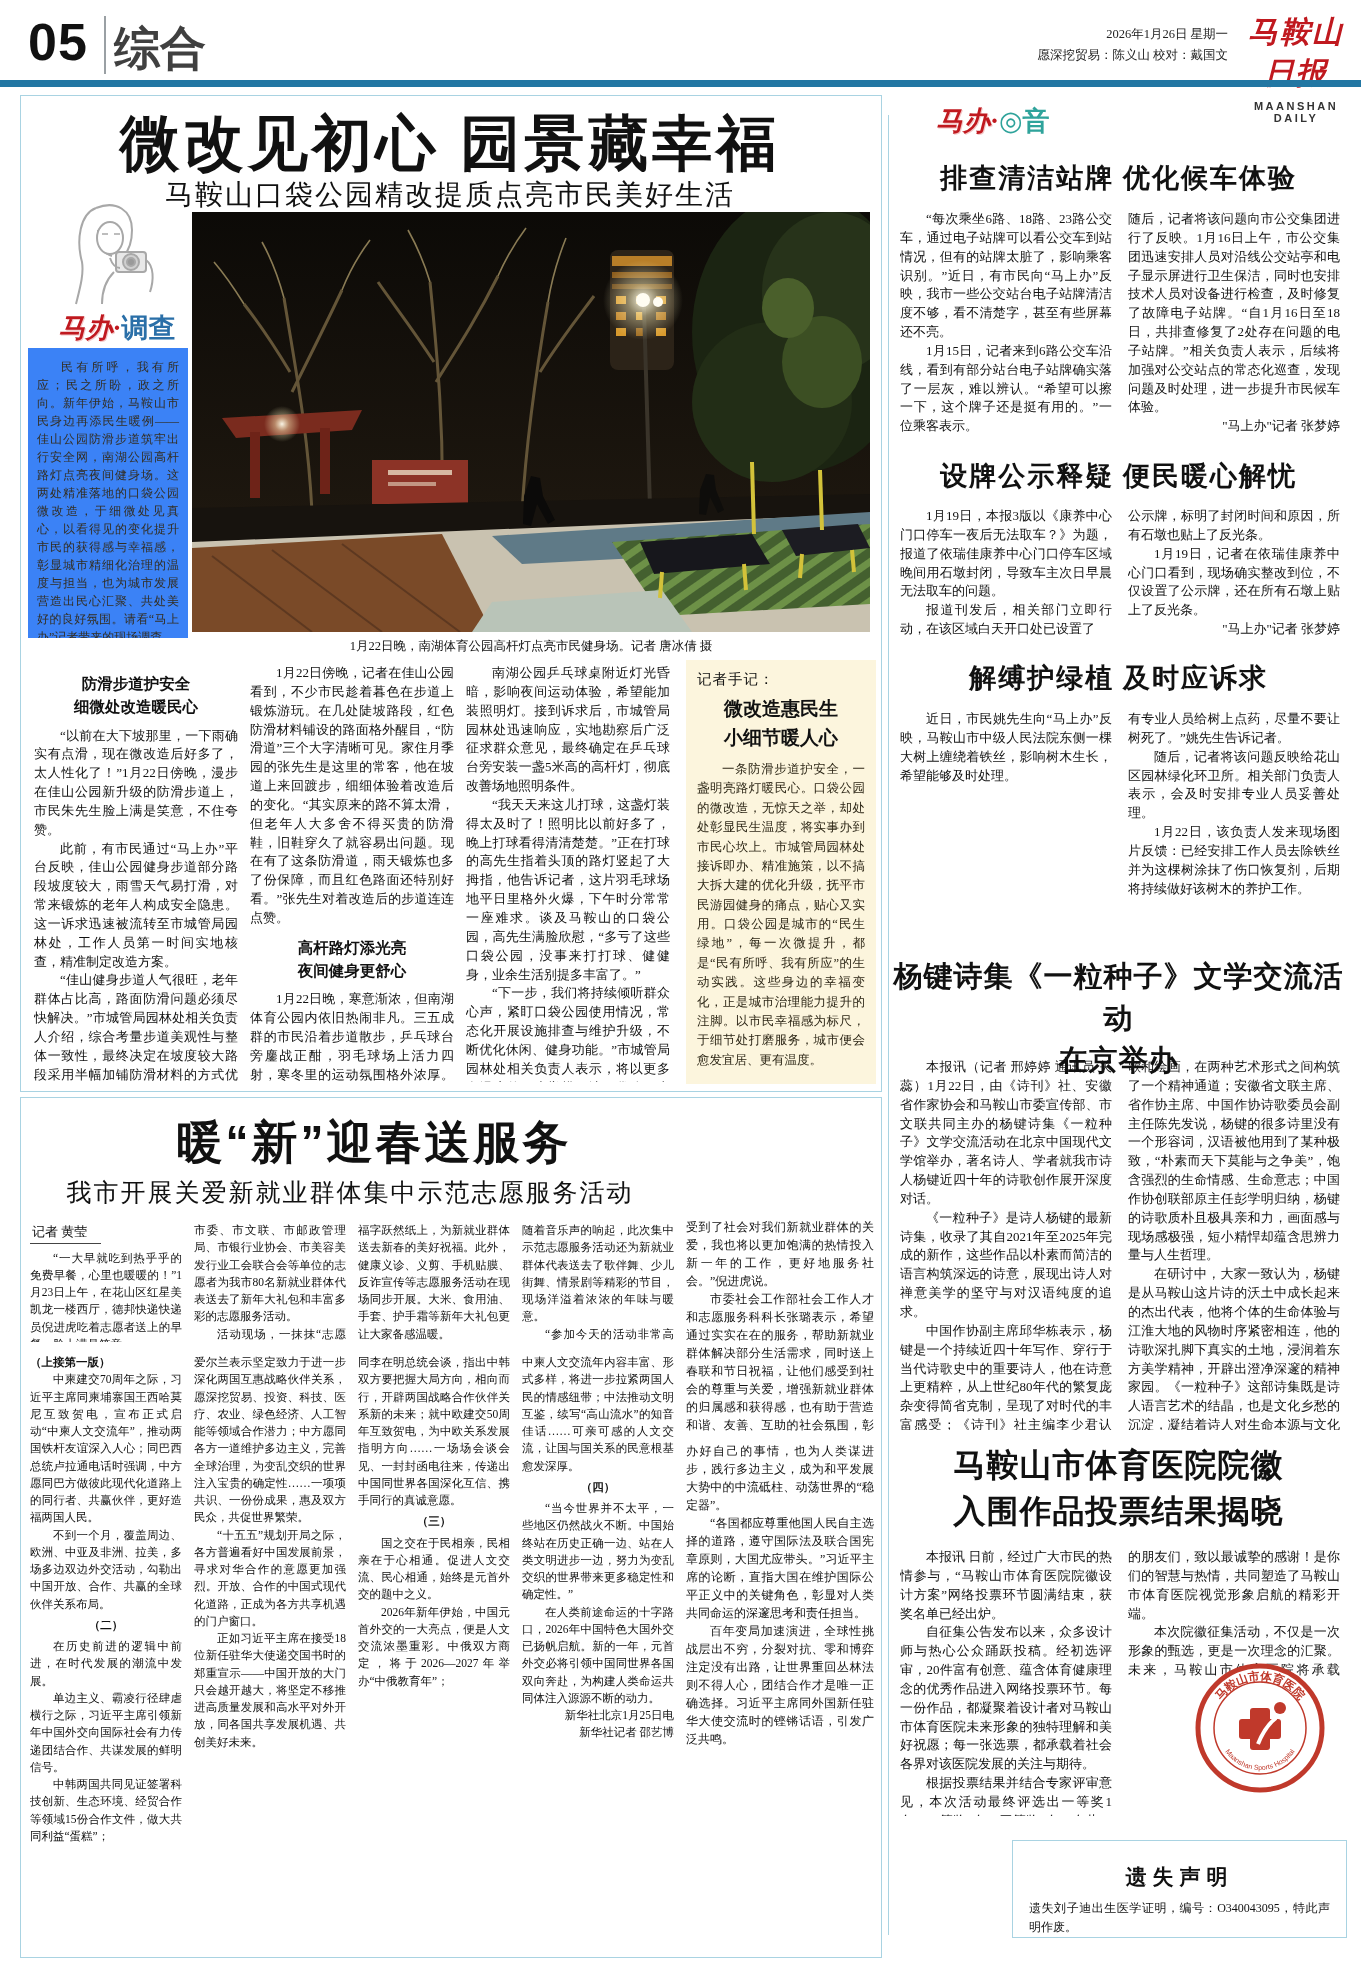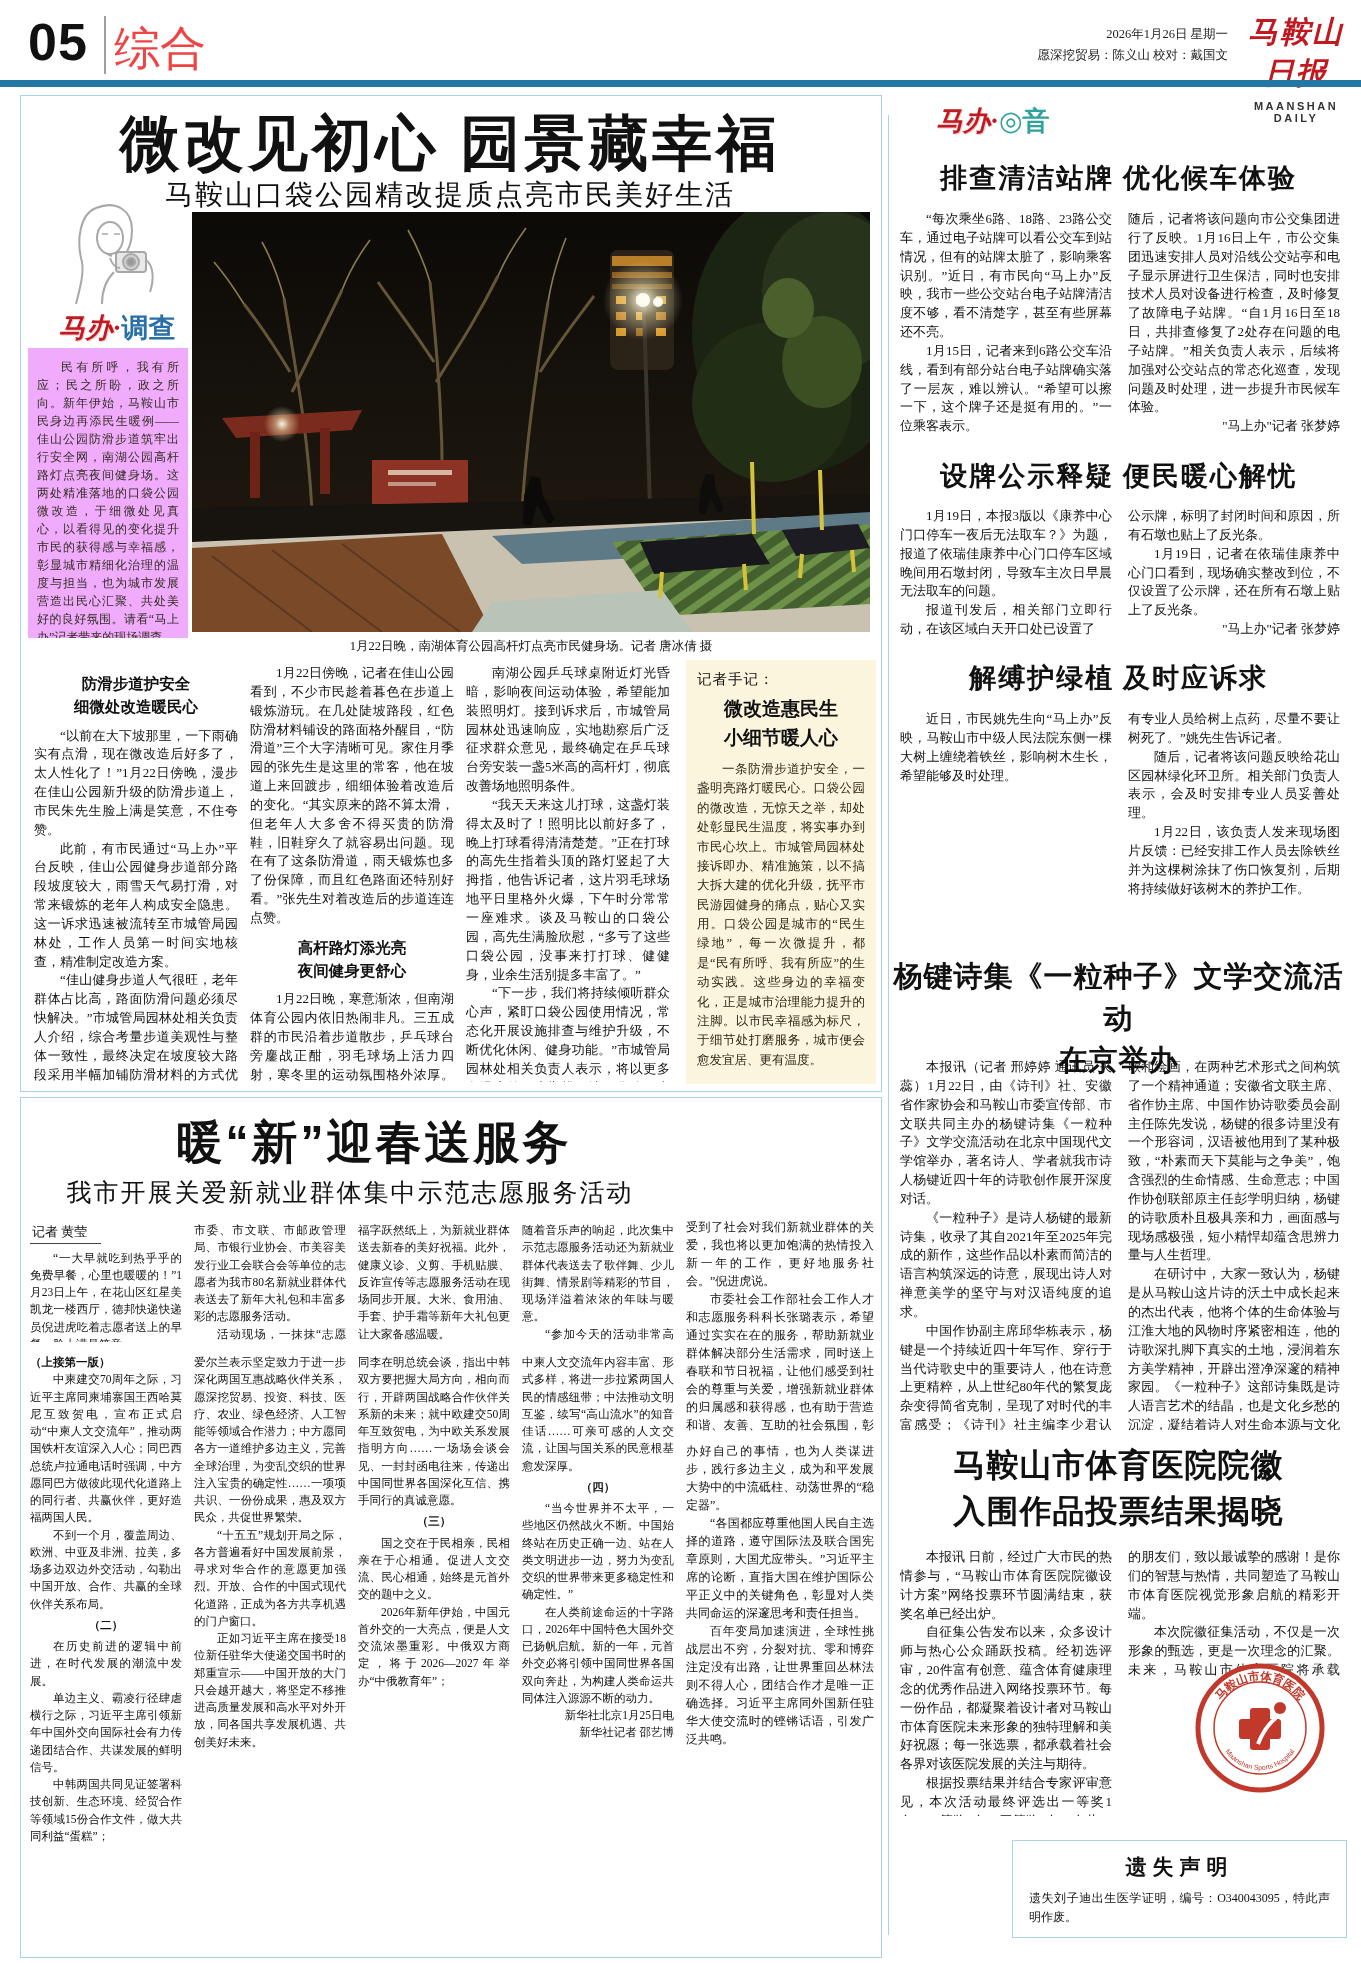--- a/index.html
+++ b/index.html
@@ -2,39 +2,39 @@
 <html><head>
 <meta charset="utf-8">
 <style>
   html,body{margin:0;padding:0;background:#fff;}
   .page{position:relative;width:1361px;height:1963px;background:#fff;overflow:hidden;
         font-family:"Liberation Serif","DejaVu Serif",serif;color:#111;}
   .abs{position:absolute;}
   .sans{font-family:"Liberation Sans","DejaVu Sans",sans-serif;}
   
   .pagenum{font-size:52px;font-weight:900;letter-spacing:1px;}
-  .secname{font-size:46px;font-weight:400;color:#ef4444;}
+  .secname{font-size:46px;font-weight:700;color:#404040;}
   .hdiv{width:2px;background:#9aa0a4;}
   .dateline{font-size:12.5px;text-align:right;line-height:1.7;color:#222;}
   .masthead{color:#c0191f;font-weight:900;font-style:italic;font-size:30px;letter-spacing:2px;}
   .masthead-en{font-size:11px;letter-spacing:2.5px;color:#333;font-family:"Liberation Sans",sans-serif;}
   .tealbar{background:#2277a3;}
   
   .box{border:1px solid #a9d3e2;}
   .vline{width:1px;background:#a9d3e2;}
   
   .mainhead{font-size:60px;font-weight:900;text-align:center;letter-spacing:4px;
             font-family:"Liberation Sans","DejaVu Sans",sans-serif;}
   .mainsub{font-size:28px;text-align:center;letter-spacing:2px;}
   .mblogo{font-size:27px;font-weight:900;white-space:nowrap;}
   .mb-red{color:#c0191f;font-style:italic;text-shadow:1px 1px 0 #f3c8c8;}
   .mb-dot{color:#c0191f;}
   .mb-blue{color:#2a6fa8;}
   .mb-teal{color:#2fa39b;}
-  .cream{background:#f0abfc;}
+  .cream{background:#3b82f6;}
   .intro{font-size:12px;line-height:1.5;text-align:justify;color:#332e22;padding:10px 9px;overflow:hidden;}
   .caption{font-size:12.5px;text-align:center;color:#111;}
   .col{font-size:13px;line-height:1.45;text-align:justify;overflow:hidden;}
   .col p{margin:0;text-indent:2em;}
   .col p.noind{text-indent:0;}
   .colhead{font-weight:900;text-align:center;font-size:15.5px;line-height:1.5;margin:8px 0;text-indent:0;}
   .sig{text-align:right;text-indent:0 !important;}
   .notebox{background:#fcf5dd;padding:10px 11px;overflow:hidden;}
   .notelabel{font-size:14.5px;letter-spacing:1px;}
   .notetitle{font-size:19px;font-weight:900;text-align:center;line-height:1.5;margin:6px 0 8px;}
@@ -382,17 +382,17 @@
       </text>
       <rect x="58" y="48" width="20" height="42" fill="#c0392b" rx="3"></rect>
       <rect x="47" y="59" width="42" height="20" fill="#c0392b" rx="3"></rect>
       <circle cx="88" cy="48" r="6" fill="#c0392b"></circle>
       <path d="M84 58 C76 64 70 74 66 84" stroke="#fff" stroke-width="4" fill="none"></path>
     </svg>
   </div>
   <div class="abs award-cap" style="left:1192px;top:1872px;width:136px;">一等奖作品</div>
 
   <div class="abs box" style="left:1012px;top:1840px;width:333px;height:96px;background:#fff;">
-    <div class="losttitle" style="margin-top:12px;">遗失声明</div>
+    <div class="losttitle" style="margin-top:22px;">遗失声明</div>
     <div class="lostbody" style="padding:8px 16px 0;">遗失刘子迪出生医学证明，编号：O340043095，特此声明作废。</div>
   </div>
 
 </div>
 
 </body></html>

